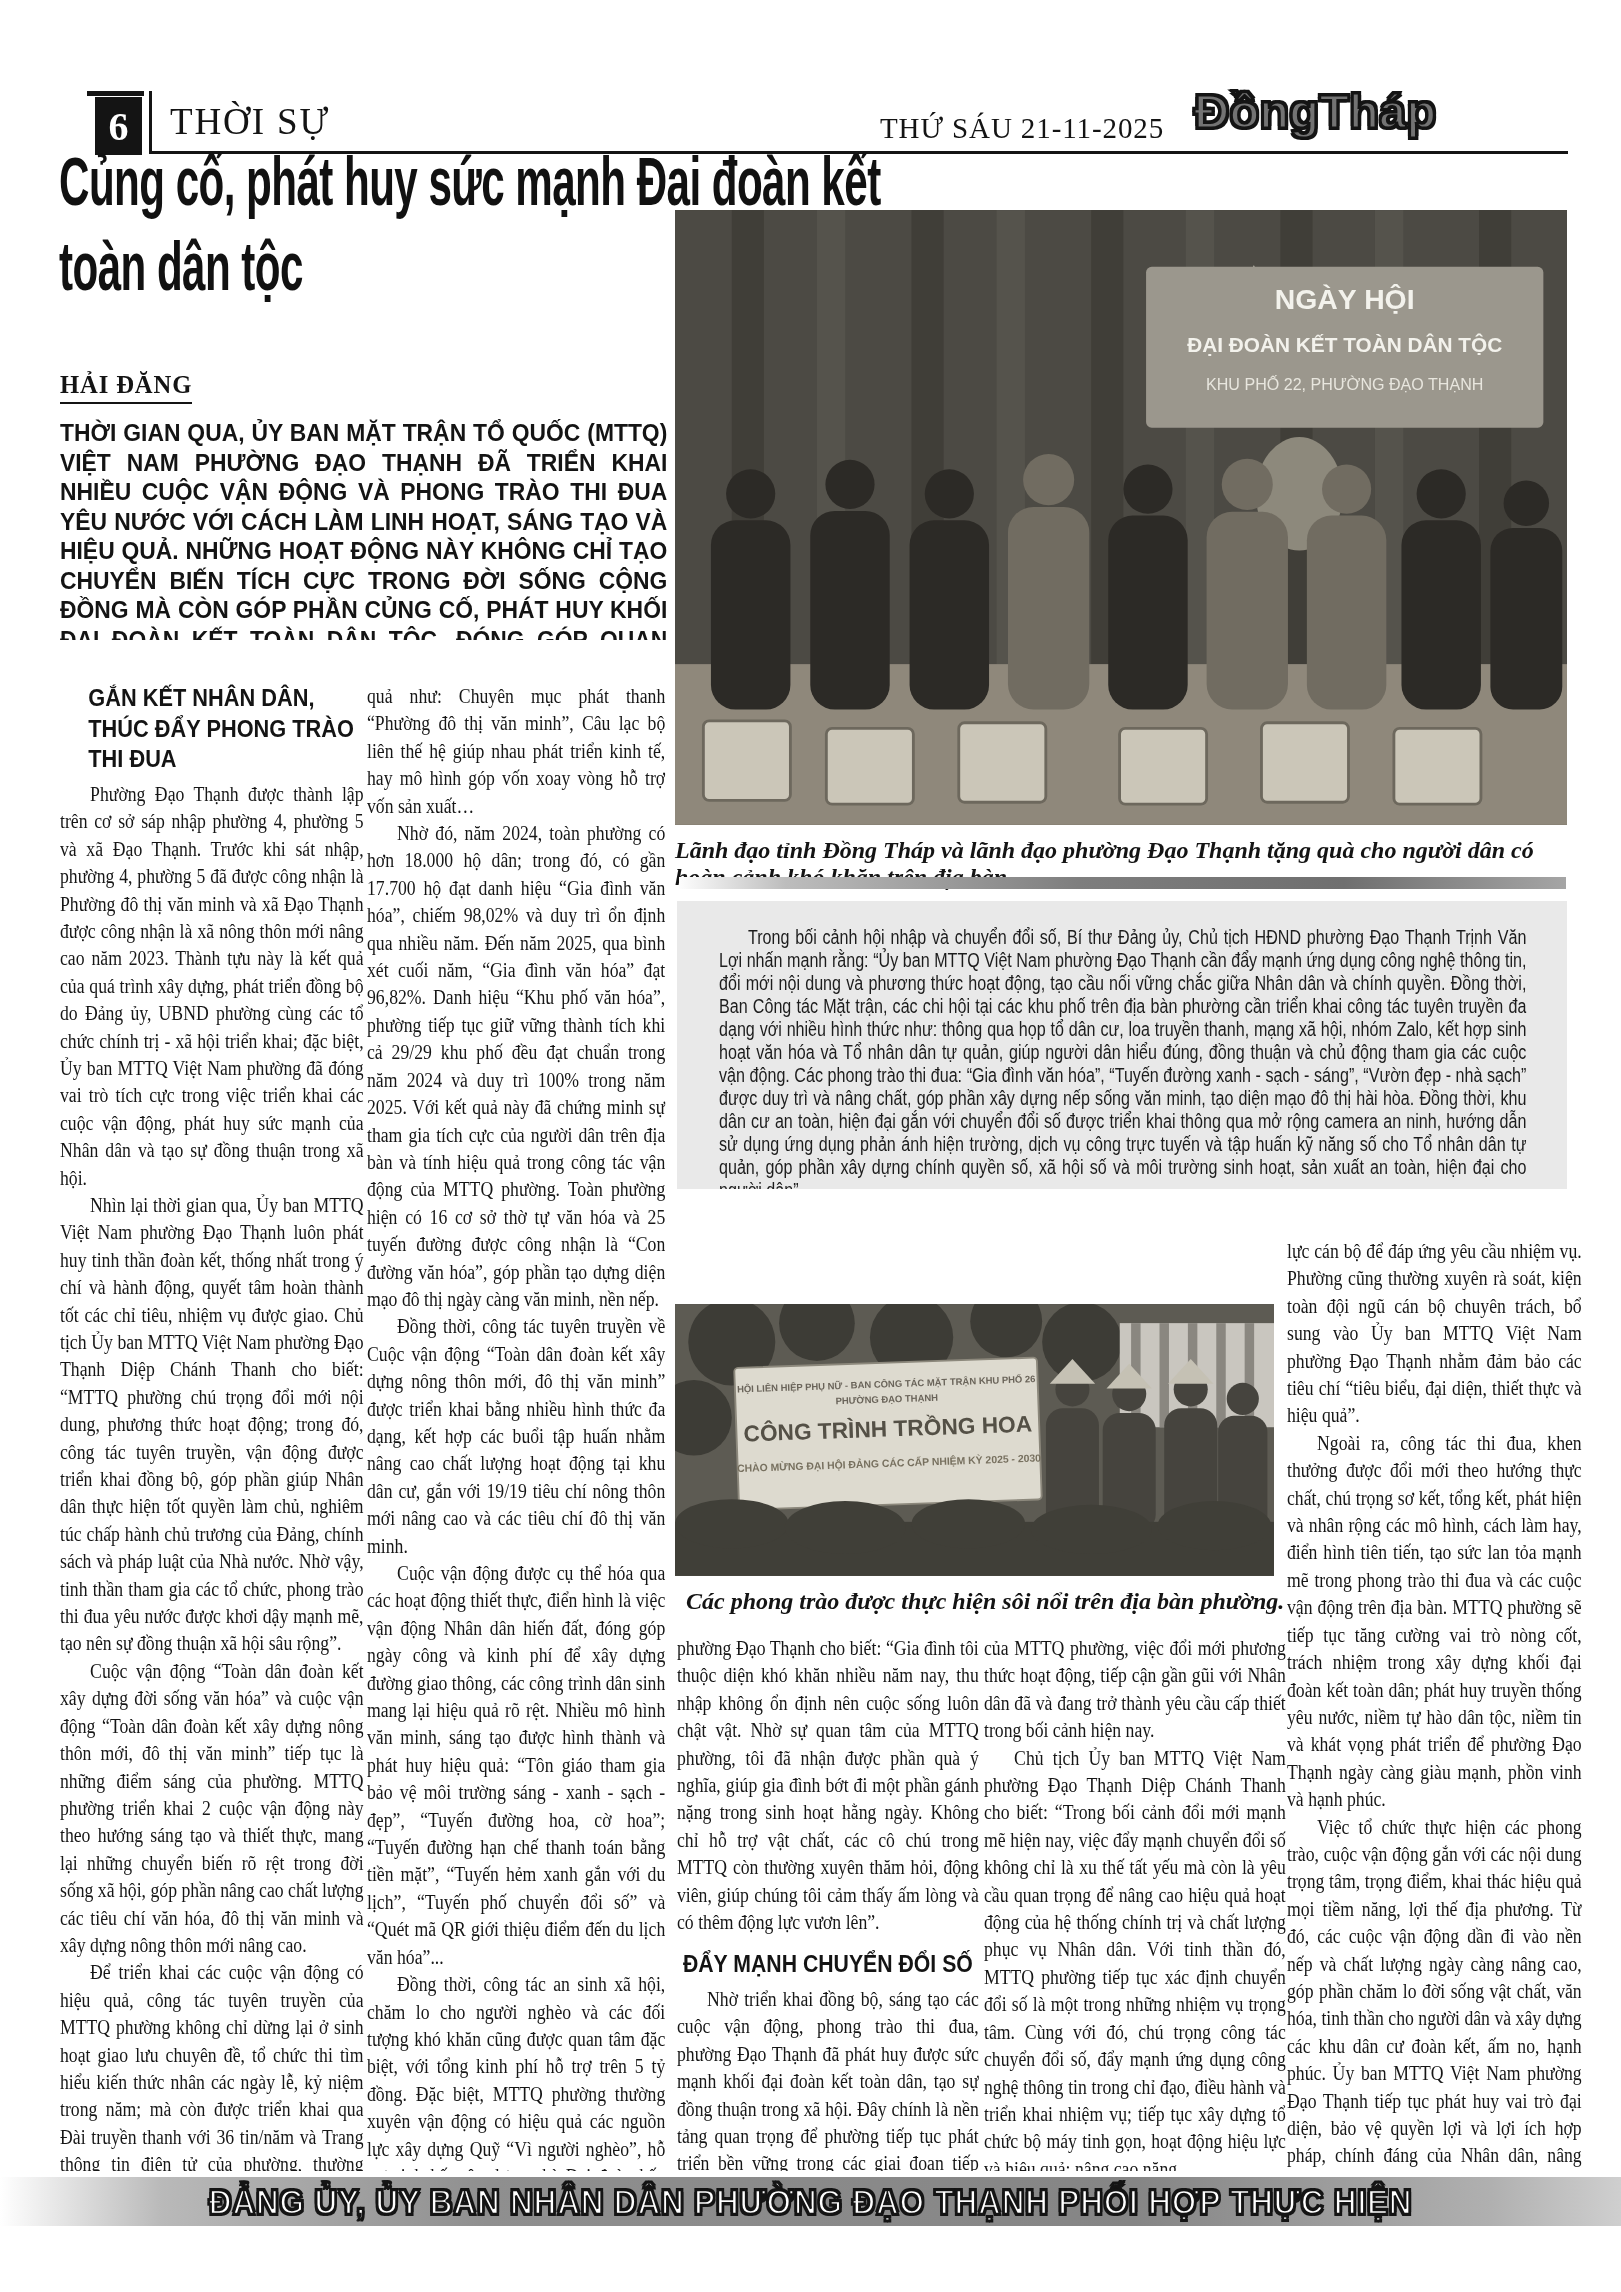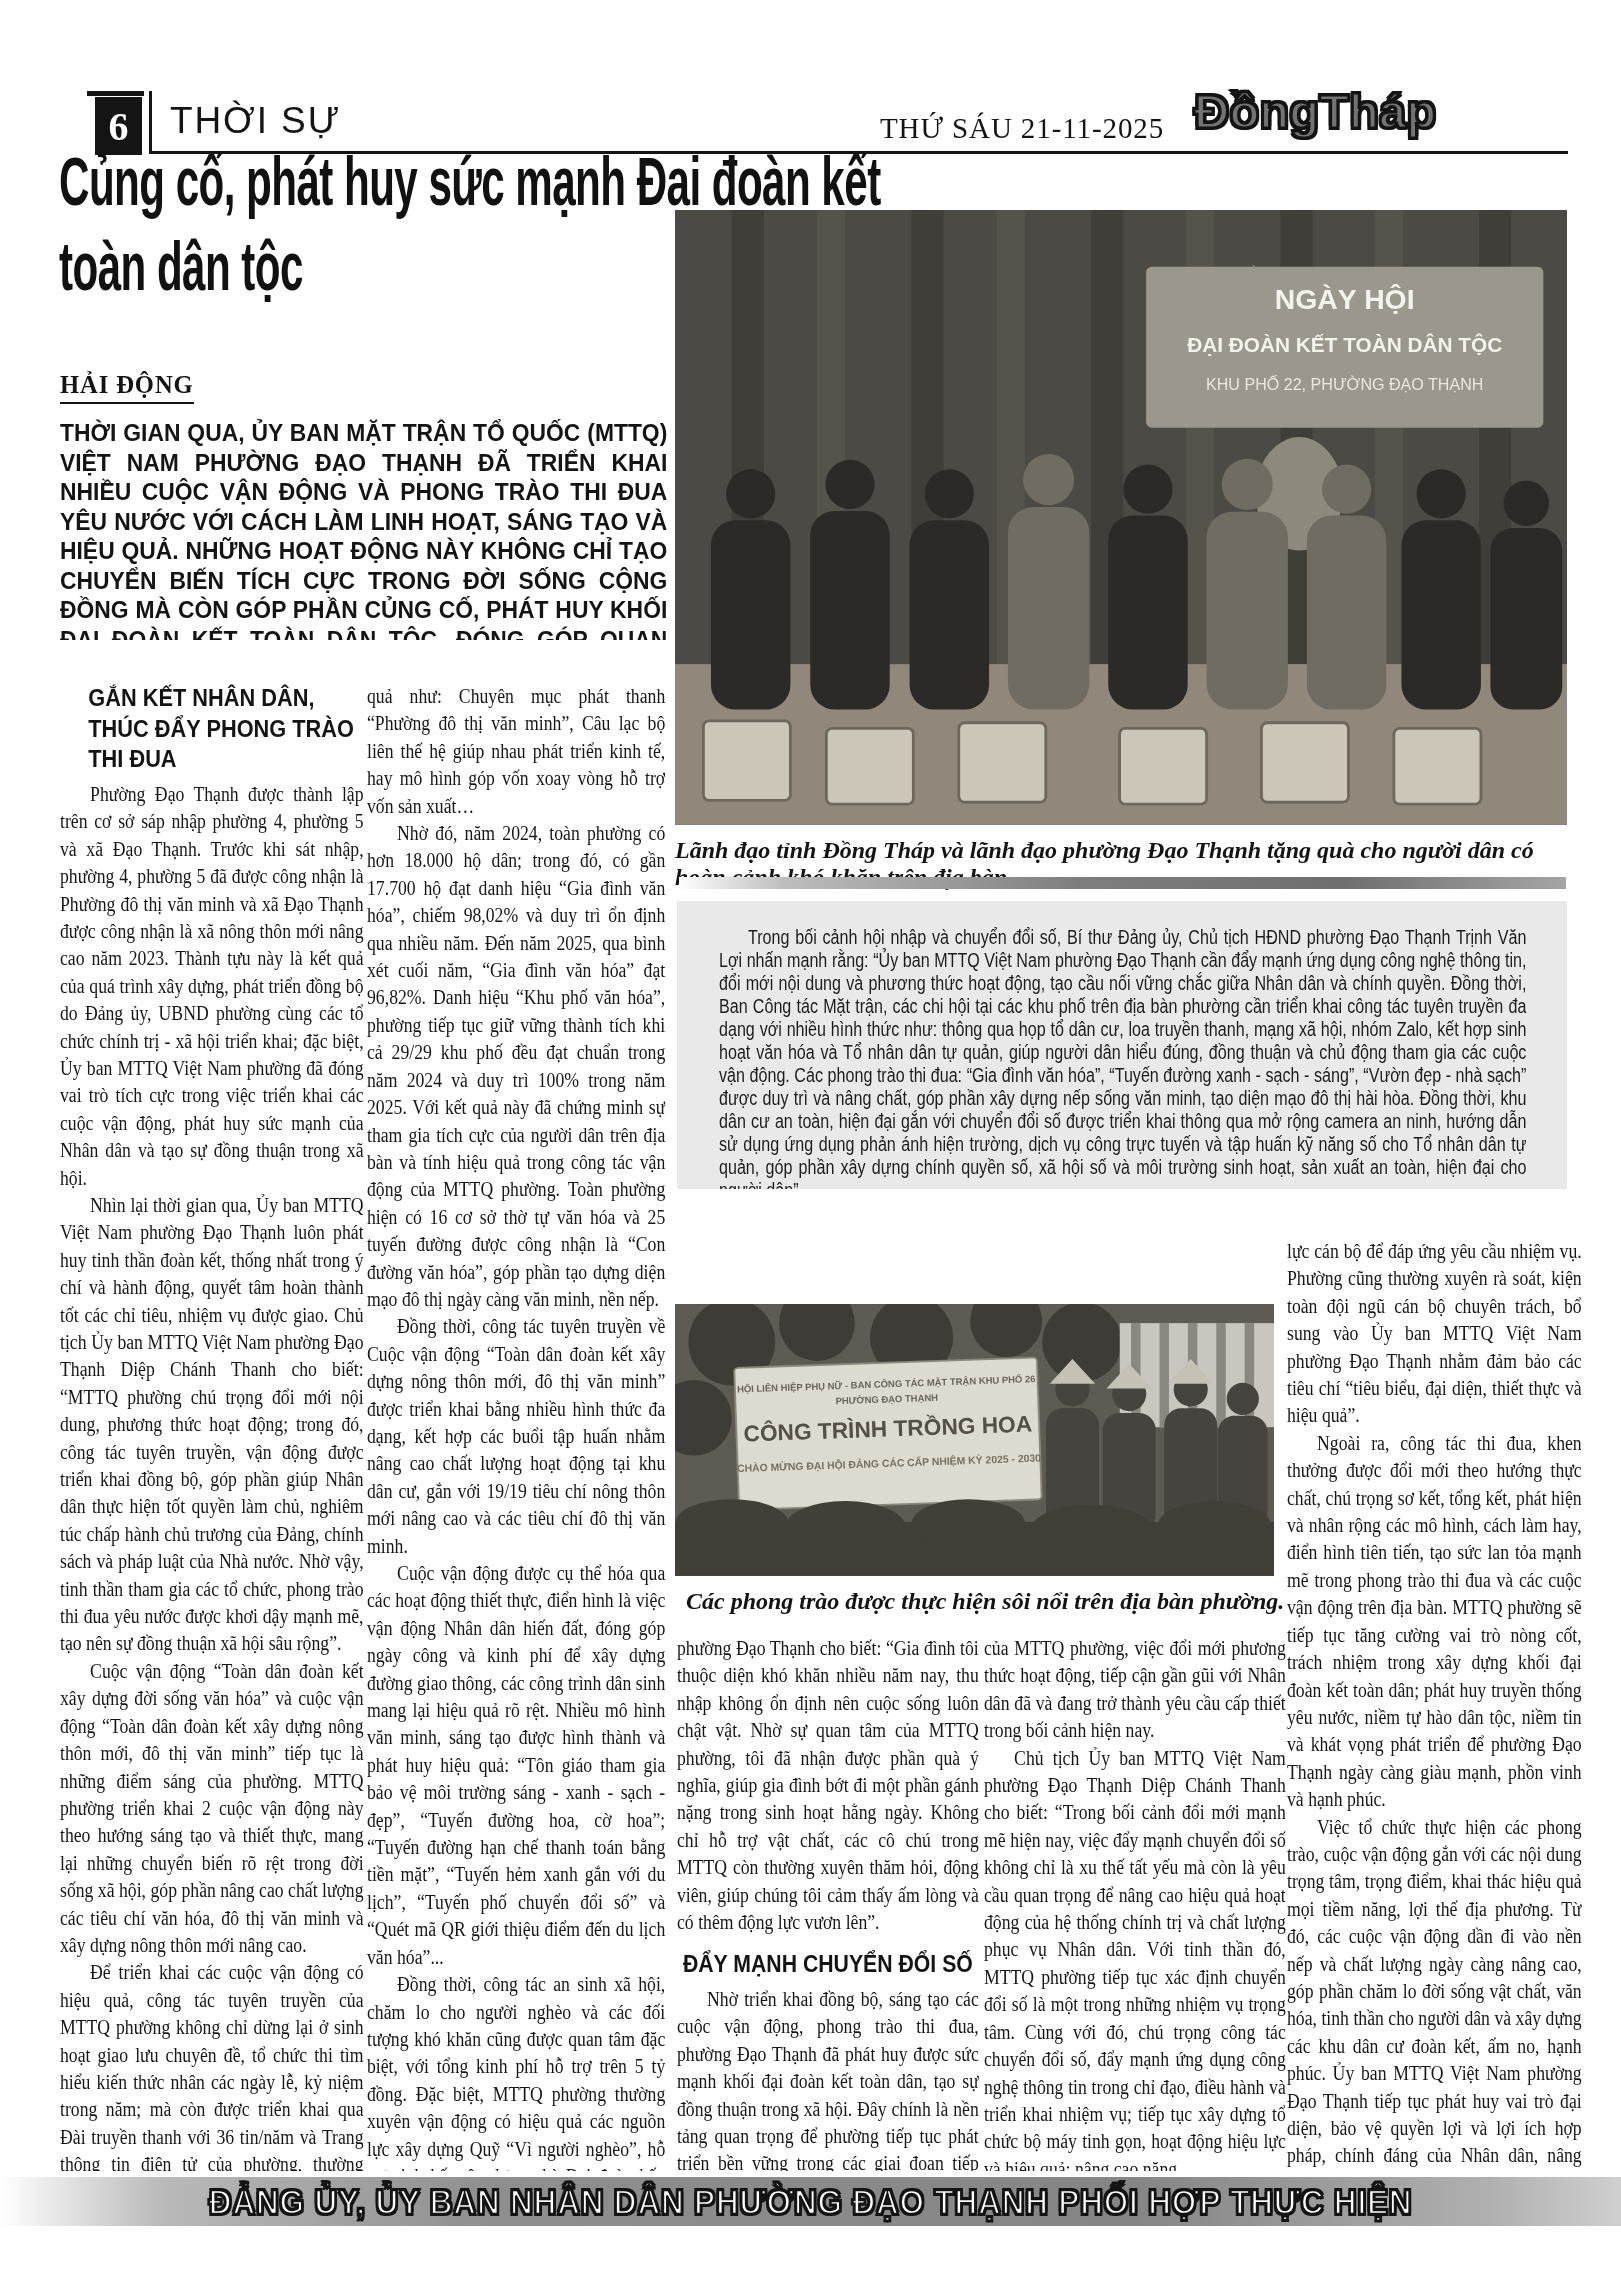--- a/index.html
+++ b/index.html
@@ -5,21 +5,21 @@
   html,body{margin:0;padding:0;background:#d0d0d0;}
   .page{position:relative;width:1621px;height:2292px;background:#ffffff;margin:0 auto;
         font-family:"Liberation Serif", serif;color:#161616;overflow:hidden;}
 
   
   .hdr-toprule{position:absolute;left:87px;top:91px;width:57px;height:4.7px;background:#141414;}
   .hdr-numbox{position:absolute;left:95px;top:97px;width:47px;height:58px;background:#141414;
               color:#fff;font-family:"Liberation Serif",serif;font-weight:bold;font-size:40px;
               display:flex;align-items:center;justify-content:center;}
   .hdr-vrule{position:absolute;left:149px;top:91px;width:2.8px;height:62px;background:#141414;}
-  .hdr-section{position:absolute;left:170px;top:100px;font-family:Liberation Sans, sans-serif;
+  .hdr-section{position:absolute;left:170px;top:100px;font-family:Liberation Serif, serif;
                font-size:37px;letter-spacing:1.9px;color:#141414;}
   .hdr-date{position:absolute;left:880px;top:112px;width:303px;
             font-size:29px;letter-spacing:0.9px;color:#141414;}
   .hdr-masthead{position:absolute;left:1194px;top:83px;font-family:"Liberation Sans",sans-serif;
                 font-weight:900;font-size:49px;letter-spacing:0px;color:#737373;
                 -webkit-text-stroke:2.8px #141414;
                 text-shadow:1.9px 1.9px 0 #141414,-1.9px -1.9px 0 #141414,1.9px -1.9px 0 #141414,-1.9px 1.9px 0 #141414;}
   .hdr-longrule{position:absolute;left:149px;top:151px;width:1419px;height:2.8px;background:#141414;}
 
   
@@ -85,21 +85,21 @@
     <span>6</span>
   </div>
   <div class="hdr-vrule"></div>
   <div class="hdr-section">THỜI SỰ</div>
   <div class="hdr-date">THỨ SÁU 21-11-2025</div>
   <div class="hdr-masthead">ĐồngTháp</div>
   <div class="hdr-longrule"></div>
 
   <div class="headline-line hl1">Củng cố, phát huy sức mạnh Đại đoàn kết</div>
   <div class="headline-line hl2">toàn dân tộc</div>
-  <div class="byline">HẢI ĐỘNG</div>
+  <div class="byline">HẢI ĐĂNG</div>
   <div class="lead">THỜI GIAN QUA, ỦY BAN MẶT TRẬN TỔ QUỐC (MTTQ) VIỆT NAM PHƯỜNG ĐẠO THẠNH ĐÃ TRIỂN KHAI NHIỀU CUỘC VẬN ĐỘNG VÀ PHONG TRÀO THI ĐUA YÊU NƯỚC VỚI CÁCH LÀM LINH HOẠT, SÁNG TẠO VÀ HIỆU QUẢ. NHỮNG HOẠT ĐỘNG NÀY KHÔNG CHỈ TẠO CHUYỂN BIẾN TÍCH CỰC TRONG ĐỜI SỐNG CỘNG ĐỒNG MÀ CÒN GÓP PHẦN CỦNG CỐ, PHÁT HUY KHỐI ĐẠI ĐOÀN KẾT TOÀN DÂN TỘC, ĐÓNG GÓP QUAN TRỌNG VÀO SỰ PHÁT TRIỂN KINH TẾ - XÃ HỘI CỦA ĐỊA PHƯƠNG.</div>
 
   <div class="photo1">
     <svg width="892" height="615" viewBox="0 0 943 650">
       <rect x="0" y="0" width="943" height="650" fill="#45433e"></rect>
       <g>
         <rect x="0" y="0" width="943" height="480" fill="#4c4a44"></rect>
         <rect x="60" y="0" width="34" height="480" fill="#403e38"></rect>
           <rect x="150" y="0" width="30" height="480" fill="#55534c"></rect>
         <rect x="250" y="0" width="34" height="480" fill="#403e38"></rect>

